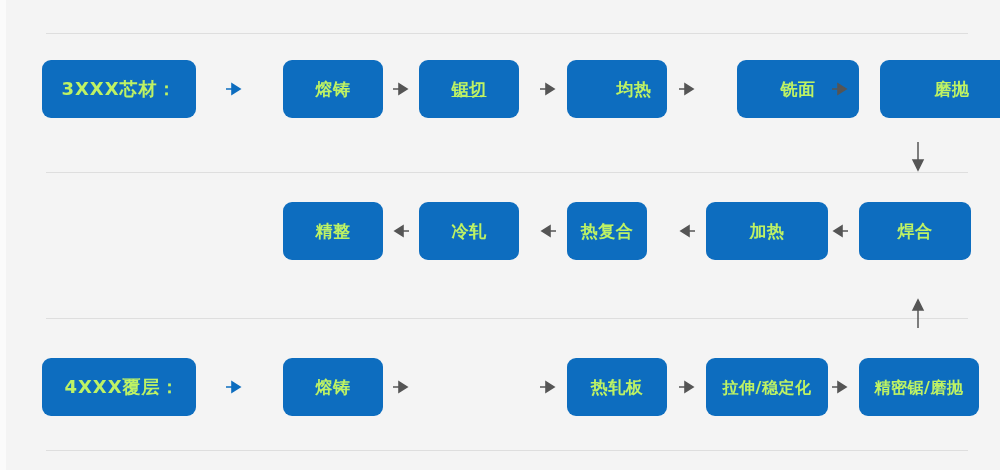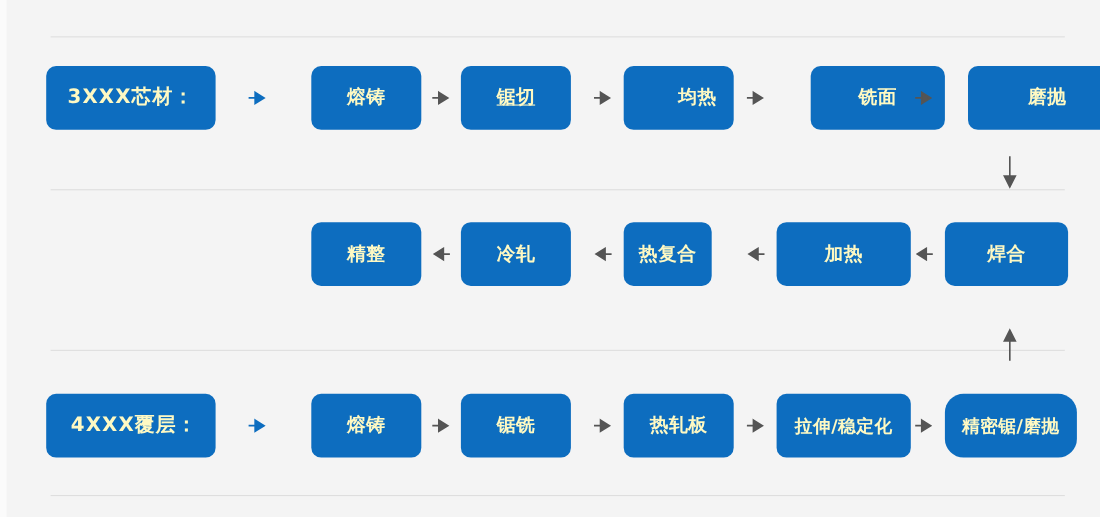--- a/index.html
+++ b/index.html
@@ -28,21 +28,21 @@
   .row{position:absolute;left:0;width:1000px;height:58px;display:block;}
   .r1{top:60px;}
   .r2{top:202px;}
   .r3{top:358px;}
 
   .box{
     position:absolute;
     height:58px;
     background:#0d6dbf;
     border-radius:9px;
-    color:#fef9c3;
+    color:#bef264;
     display:flex;
     align-items:center;
     justify-content:center;
     text-align:center;
     font-weight:bold;
     font-size:17px;
     line-height:22px;
     letter-spacing:0.5px;
     box-sizing:border-box;
     padding:2px 6px;
@@ -152,24 +152,23 @@
 
   <span class="varrow" style="left:905px;top:296px;">
     <svg viewBox="0 0 14 34">
         <path d="M7 32 L7 14 M2 14 L7 4 L12 14 Z" fill="#555555" stroke="#555555" stroke-width="1.5"></path>
       </svg>
   </span>
 
   <div class="row r3">
     <div class="box lead" style="left:36px;width:154px;padding-left:12px;">4XXX覆层：</div>
     <div class="box" style="left:277px;width:100px;">熔铸</div>
-    <div class="box" style="left:413px;width:100px;">锯铣</div>
     <div class="box" style="left:561px;width:100px;">热轧板</div>
     <div class="box twoline" style="left:700px;width:122px;">拉伸/稳定化</div>
-    <div class="box twoline" style="left:853px;width:120px;border-radius:17px;">精密锯/磨抛</div>
+    <div class="box twoline" style="left:853px;width:120px;">精密锯/磨抛</div>
   </div>
 
   <span class="arrow" style="left:219px;top:380px;">
     <svg viewBox="0 0 18 14">
         <path d="M1 7 L7 7 M7 2 L15 7 L7 12 Z" fill="#0d6dbf" stroke="#0d6dbf" stroke-width="1.6"></path>
       </svg>
   </span>
   <span class="arrow" style="left:386px;top:380px;">
     <svg viewBox="0 0 18 14">
         <path d="M1 7 L7 7 M7 2 L15 7 L7 12 Z" fill="#555555" stroke="#555555" stroke-width="1.6"></path>

